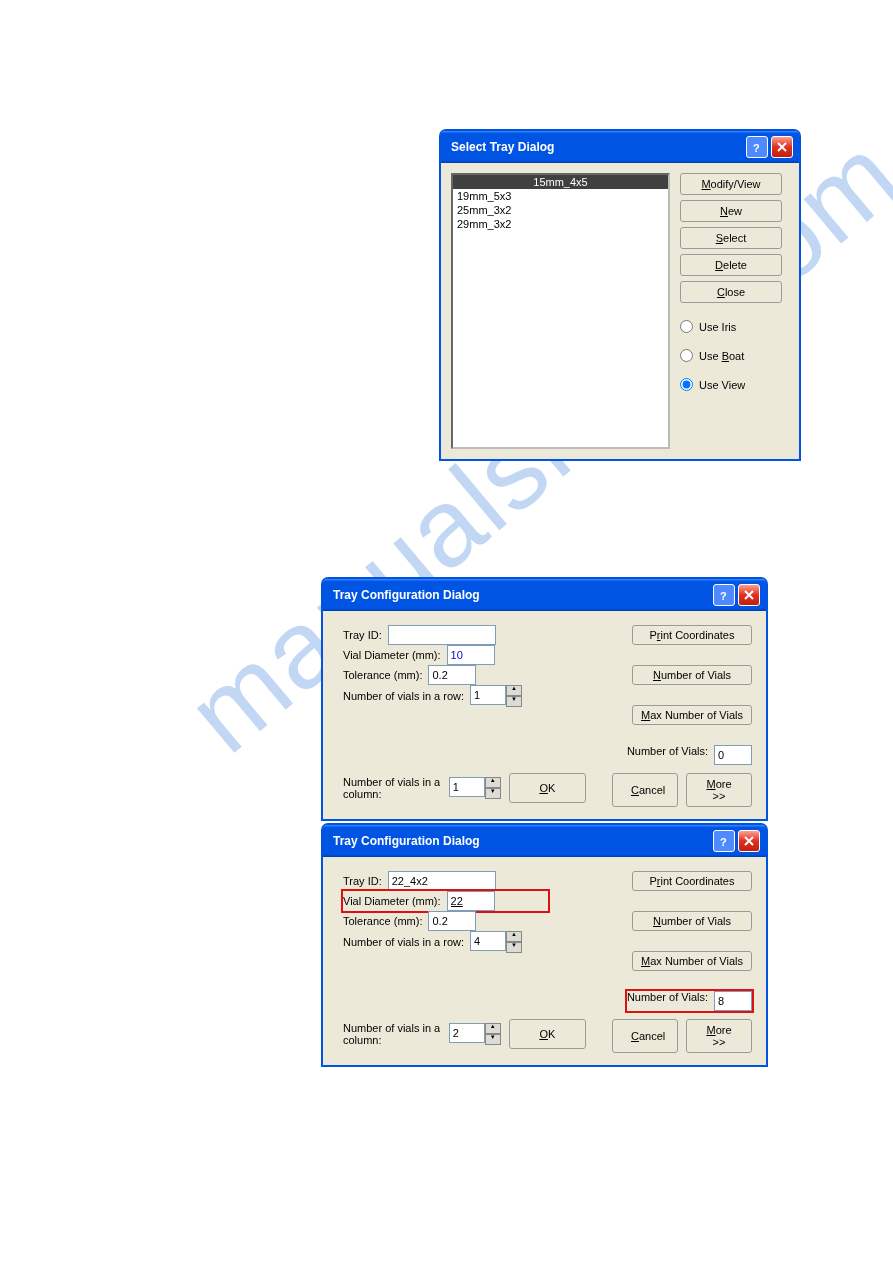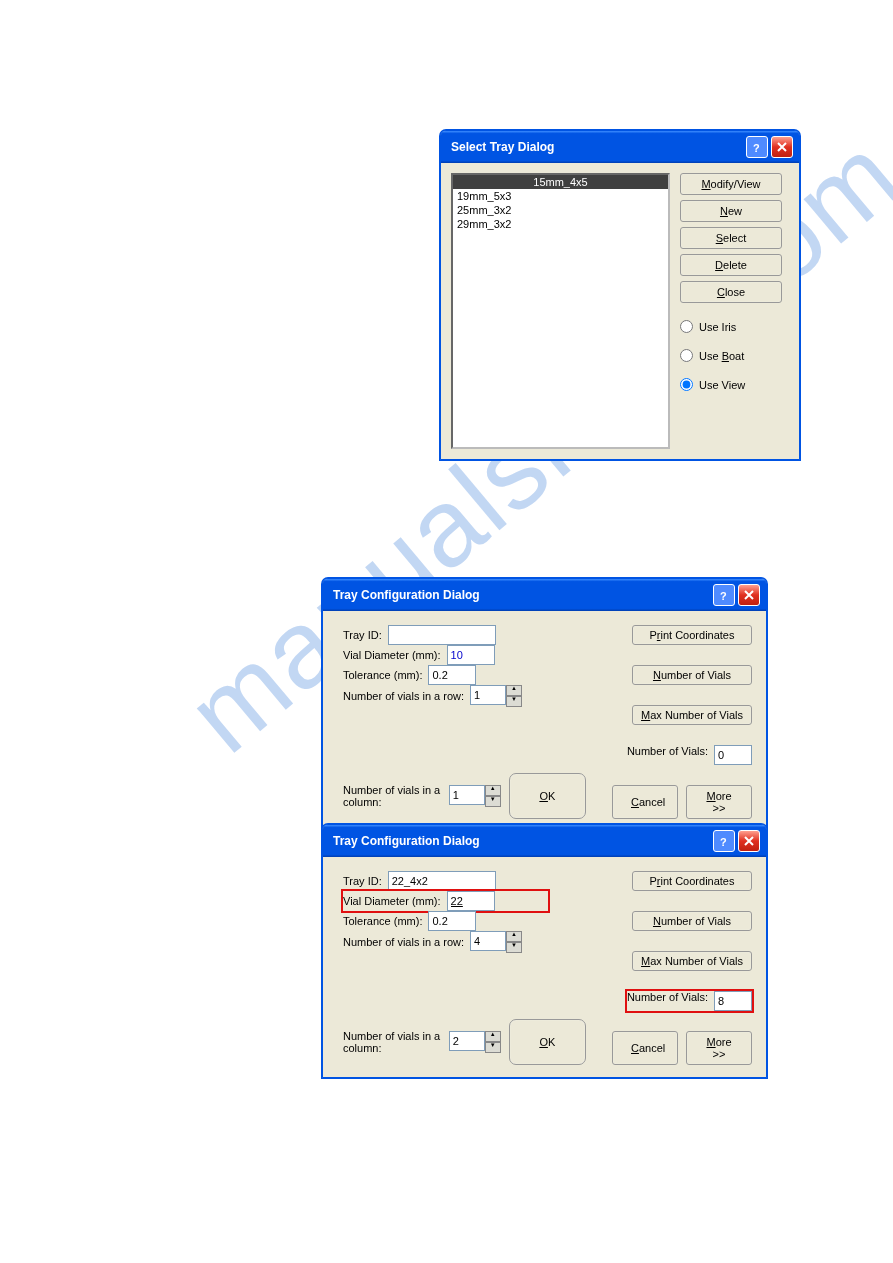--- a/index.html
+++ b/index.html
@@ -120,28 +120,27 @@
   .spinbtns { display: flex; flex-direction: column; }
   .spinbtns .sb {
     width: 14px; height: 9px;
     background: #dcdcd4;
     border: 1px solid #888;
     font-size: 6px; line-height: 5px;
     text-align: center;
   }
   .midbtn {
     width: 96px;
-    padding: 16px 0;
+    padding: 8px 0;
     margin: 0 auto;
-    border-radius: 7px;
   }
   .cfg .bottomrow {
     grid-column: 1 / span 2;
     display: flex;
-    align-items: flex-end;
+    align-items: flex-start;
     gap: 26px;
   }
   .cfg .bottomrow .leftpart { flex: 1; display: flex; align-items: center; gap: 8px; }
   .cfg .bottomrow .rightpart { display: flex; gap: 8px; border-radius: 11px; }
   .rbtn {
     width: 120px;
     padding: 3px 0;
   }
   .nvrow { display: flex; align-items: flex-start; gap: 6px; font-size: 11px; }
   .redbox { outline: 2px solid #e01010; outline-offset: 0; }

